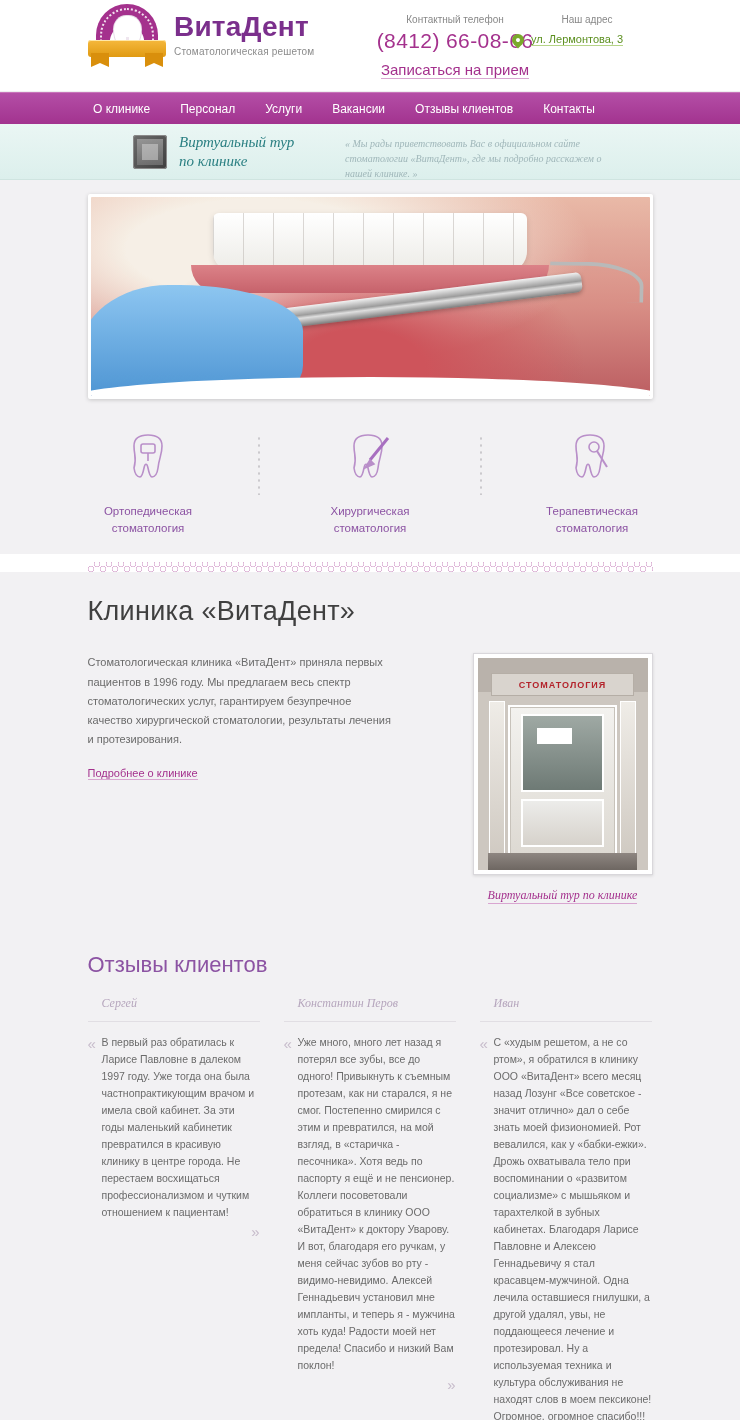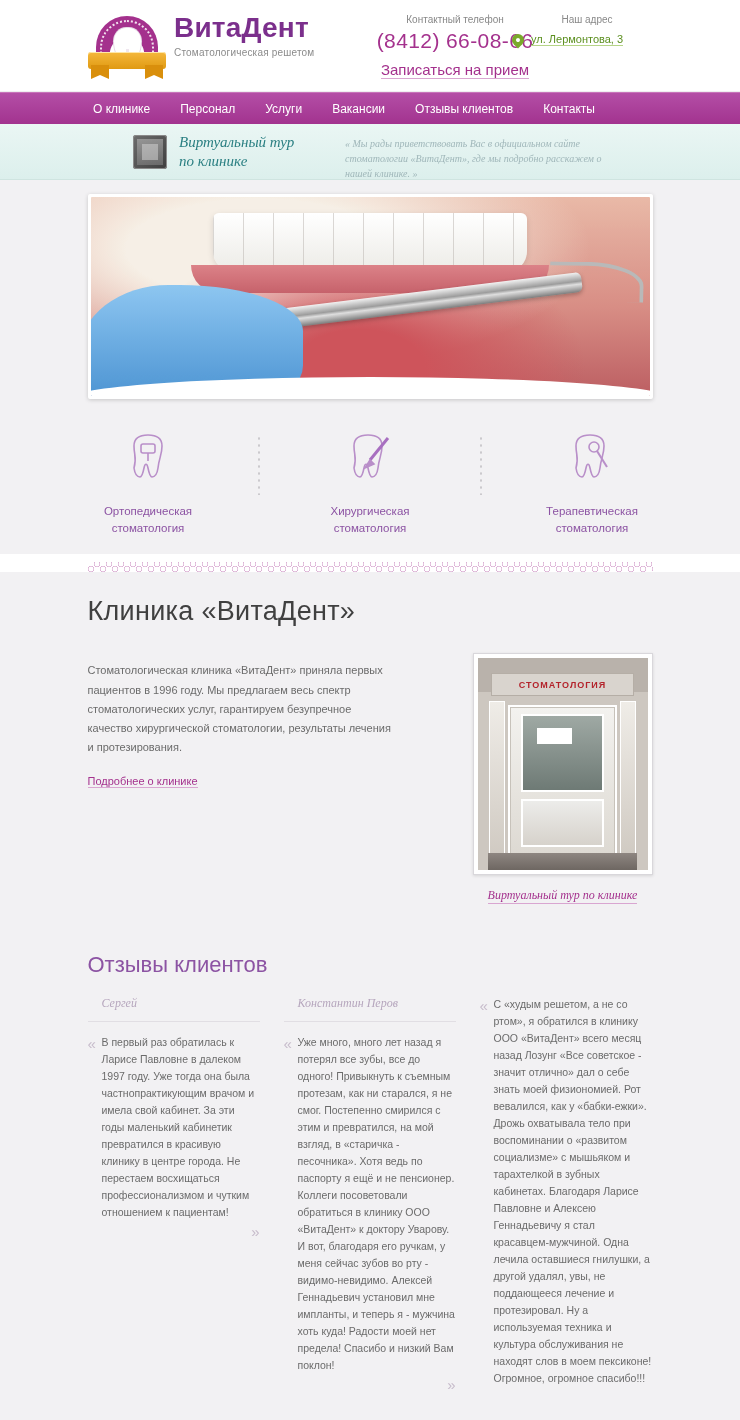--- a/index.html
+++ b/index.html
@@ -20,22 +20,23 @@
 
   
   .header {
     height: 92px;
     background: #ffffff;
     position: relative;
     border-bottom: 1px solid #efeef0;
   }
   .logo-wrap {
     position: absolute;
-    left: 88px; top: 14px;
+    left: 88px; top: 2px;
     display: flex;
+    align-items: center;
   }
   .logo-mark {
     width: 78px; height: 66px;
     position: relative;
   }
   .logo-mark .arc {
     position: absolute; left: 8px; top: 2px;
     width: 62px; height: 40px;
     border-radius: 31px 31px 0 0;
     background: radial-gradient(circle at 50% 95%, #ffffff 0 34%, #a4318d 36% 100%);
@@ -356,21 +357,21 @@
     margin: 0 0 26px 0;
     letter-spacing: .3px;
   }
   .clinic-row { display: flex; justify-content: space-between; }
   .clinic-text {
     width: 310px;
     font-size: 11px;
     color: #6b6b6b;
     line-height: 1.75;
   }
-  .clinic-text p { margin: 8px 0 14px 0; }
+  .clinic-text p { margin: 0 0 14px 0; }
   .more-link {
     font-size: 11px;
     color: #a4318d;
     border-bottom: 1px solid #d9a6d1;
     text-decoration: none;
     cursor: pointer;
   }
   .photo-col { width: 180px; }
   .photo-frame {
     width: 180px; height: 222px;
@@ -645,20 +646,21 @@
           <div class="rv-body">В первый раз обратилась к Ларисе Павловне в далеком  1997 году. Уже тогда она была частнопрактикующим врачом и имела свой кабинет. За эти годы маленький кабинетик превратился в красивую клинику в центре города. Не перестаем восхищаться профессионализмом и чутким отношением к пациентам!</div>
           <span class="rv-end">»</span>
         </div>
         <div class="review">
           <div class="rv-author">Константин Перов</div>
           <div class="rv-body">Уже много, много лет назад я потерял все зубы, все до одного! Привыкнуть к съемным протезам, как ни старался, я не смог. Постепенно смирился с этим и превратился, на мой взгляд, в «старичка - песочника». Хотя ведь по паспорту я ещё и не пенсионер. Коллеги посоветовали обратиться в клинику ООО «ВитаДент» к доктору Уварову. И вот, благодаря его ручкам, у меня сейчас зубов во рту - видимо-невидимо.
 Алексей Геннадьевич установил мне импланты, и теперь я - мужчина хоть куда! Радости моей нет предела! Спасибо и низкий Вам поклон!</div>
           <span class="rv-end">»</span>
         </div>
         <div class="review">
+          <div class="rv-author">Иван</div>
           <div class="rv-body">С «худым решетом, а не со ртом», я обратился в клинику ООО «ВитаДент» всего месяц назад Лозунг «Все советское - значит отлично» дал о себе знать моей физиономией. Рот вевалился, как у «бабки-ежки». Дрожь охватывала тело при воспоминании о «развитом социализме» с мышьяком и тарахтелкой в зубных кабинетах.
 Благодаря Ларисе Павловне и Алексею Геннадьевичу я стал красавцем-мужчиной. Одна лечила оставшиеся гнилушки, а другой удалял, увы, не поддающееся лечение и протезировал.
 Ну а используемая техника и культура обслуживания не находят слов в моем пексиконе!
 Огромное, огромное спасибо!!!</div>
 
         </div>
       </div>
     </div>
   </div>
 

